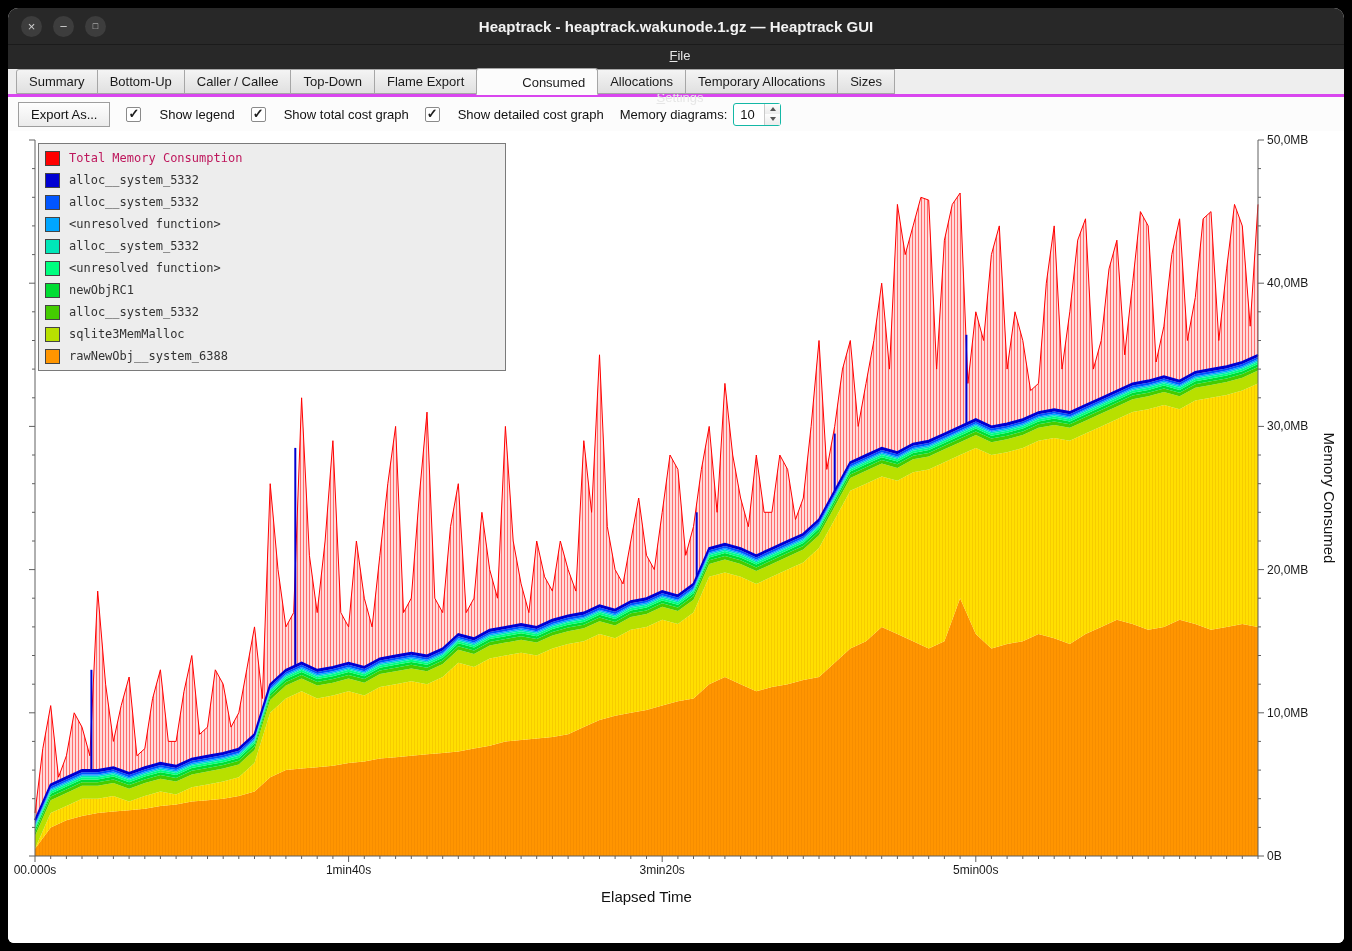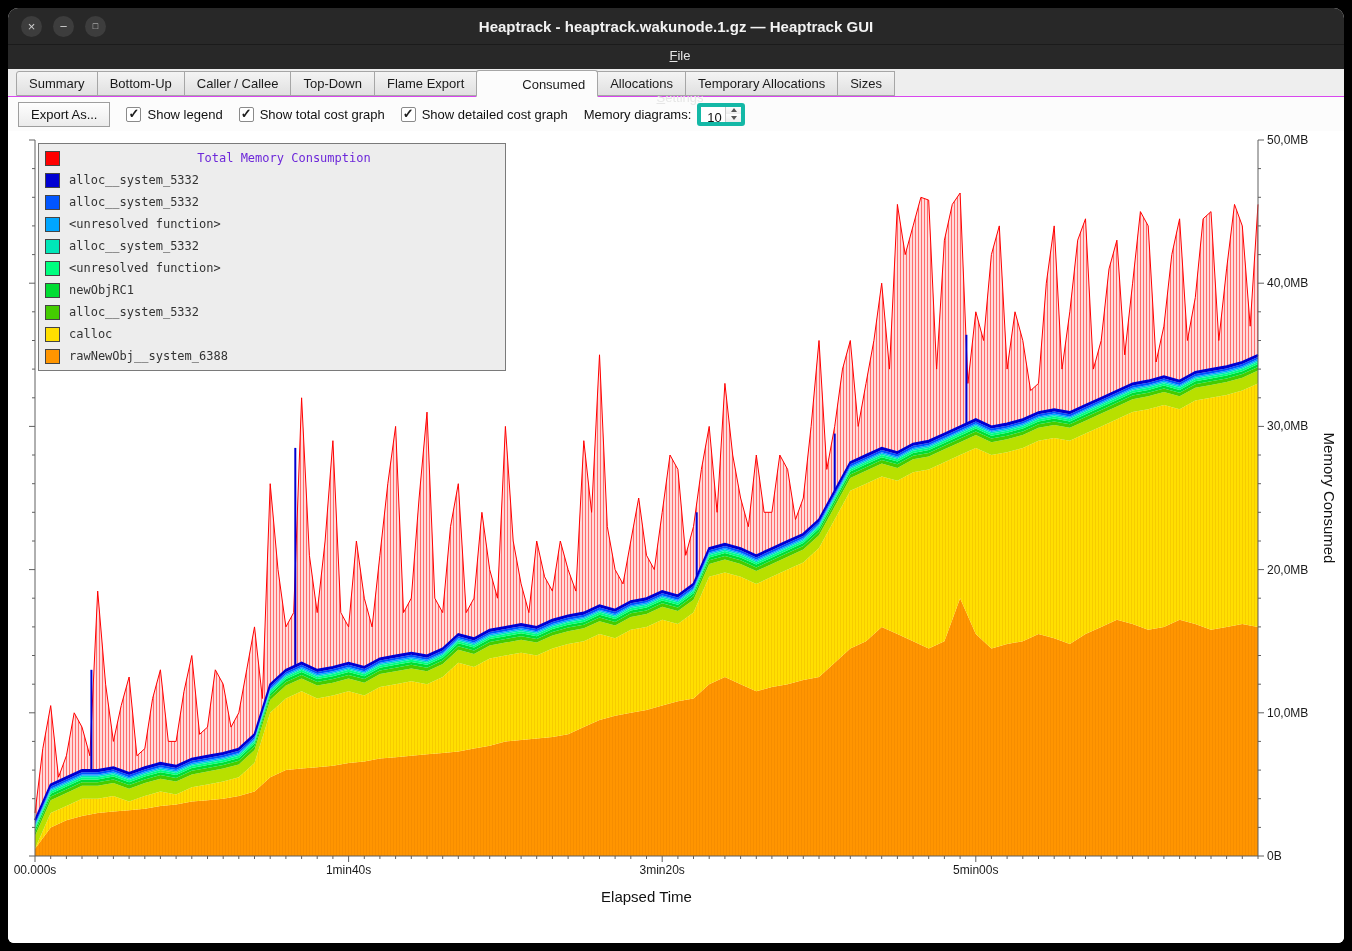--- a/index.html
+++ b/index.html
@@ -30,21 +30,21 @@
   .winbtn .glyph { display:block; }
   .winbtn .max-glyph { font-size:9px; }
   
   .menubar { height:24px; background:#282828; display:flex; align-items:center; padding-left:8px;flex-direction:column; }
   .menu-item { color:#e6e6e6; font-size:13px; padding:3px 9px; display:inline-block; }
   .menu-item::first-letter { text-decoration:underline; }
   
   .tabbar {
     background:#eeeeee; display:flex; align-items:flex-end;
     padding:4px 0 0 8px; height:28px; box-sizing:border-box;
-    border-bottom:1px solid #d946ef;
+    border-bottom:3px solid #d946ef;
   }
   .tab {
     font-family:"Liberation Sans", sans-serif; font-size:13px; color:#1a1a1a;
     background:linear-gradient(#f4f4f4,#e0e0e0); border:1px solid #a6a6a6;
     padding:4px 12px; margin-left:-1px; cursor:default; white-space:nowrap;
   }
   .tab:first-child { margin-left:0; border-top-left-radius:3px; }
   .tab.active {
     background:#fcfcfc; padding-top:6px; margin-bottom:-1px; position:relative; z-index:1;
     border-bottom:1px solid #fcfcfc; border-top-left-radius:3px; border-top-right-radius:3px;padding-left:45px;
@@ -52,31 +52,31 @@
   
   .toolbar {
     height:34px; background:#fcfcfc; display:flex; align-items:center;
     gap:16px; padding:0 10px; font-size:13px; color:#111;
   }
   .btn {
     font-family:"Liberation Sans", sans-serif; font-size:13px; padding:4px 12px;
     background:linear-gradient(#fefefe,#ebebeb); border:1px solid #9e9e9e;
     border-radius:0; color:#111; cursor:default;
   }
-  .check { display:flex; align-items:flex-start; gap:6px; }
+  .check { display:flex; align-items:flex-start; gap:18px; }
   .box {
     width:15px; height:15px; background:#fff; border:1px solid #8a8a8a;
     border-radius:2px; position:relative; box-sizing:border-box; flex:none;
   }
   .box.checked::after {
     content:"✓"; position:absolute; left:1px; top:-2px;
     font-size:13px; font-weight:bold; color:#1d1d1d;
   }
   .spinbox {
-    display:inline-flex; width:48px; height:23px; border:4px solid #14b8a6;
+    display:inline-flex; width:48px; height:23px; border:1px solid #14b8a6;
     border-radius:3px; background:#fff; align-items:stretch; box-sizing:border-box;
     margin-left:-10px;
   }
   .spin-value { flex:1; font-size:13px; padding:3px 0 0 6px; }
   .spin-arrows { width:15px; display:flex; flex-direction:column; border-left:1px solid #c9c9c9; }
   .spin-btn { flex:1; display:flex; align-items:center; justify-content:center; background:linear-gradient(#fdfdfd,#ececec); }
   .tri { width:0; height:0; border-left:3.5px solid transparent; border-right:3.5px solid transparent; display:block; }
   .tri.up { border-bottom:4px solid #555; }
   .tri.down { border-top:4px solid #555; }
   
@@ -86,21 +86,21 @@
     position:absolute; left:30px; top:12px; width:468px;
     background:rgba(236,236,236,0.96); border:1px solid #7a7a7a;
     padding:3px 6px; box-sizing:border-box;
   }
   .legend-row {
     display:flex; align-items:center; height:22px;
     font-family:"DejaVu Sans Mono", monospace; font-size:12px; color:#333;
     white-space:nowrap;
   }
   .swatch { width:15px; height:15px; border:1px solid #444; margin-right:9px; flex:none; box-sizing:border-box; }
-  .legend-title-row .legend-label { flex:1; text-align:center; color:#6d28d9; }
+  .legend-title-row .legend-label { flex:1; text-align:left; color:#be185d; }
   svg text.tick { font-family:"Liberation Sans", sans-serif; font-size:12px; fill:#1a1a1a; }
   svg text.axis-title { font-family:"Liberation Sans", sans-serif; font-size:15px; fill:#111; }
 </style>
 </head>
 <body>
 
 <div class="window">
 
   <div class="titlebar">
     <div class="win-controls">
@@ -368,22 +368,22 @@
         </div>
         <div class="legend-row">
           <span class="swatch" style="background: rgb(0, 221, 51);"></span>
           <span class="legend-label">newObjRC1</span>
         </div>
         <div class="legend-row">
           <span class="swatch" style="background: rgb(68, 204, 0);"></span>
           <span class="legend-label">alloc__system_5332</span>
         </div>
         <div class="legend-row">
-          <span class="swatch" style="background: rgb(255, 223, 0);"></span>
-          <span class="legend-label">calloc</span>
+          <span class="swatch" style="background: rgb(184, 224, 0);"></span>
+          <span class="legend-label">sqlite3MemMalloc</span>
         </div>
         <div class="legend-row">
           <span class="swatch" style="background: rgb(255, 149, 0);"></span>
           <span class="legend-label">rawNewObj__system_6388</span>
         </div>
       </div>
   </div>
 
 </div>
 

